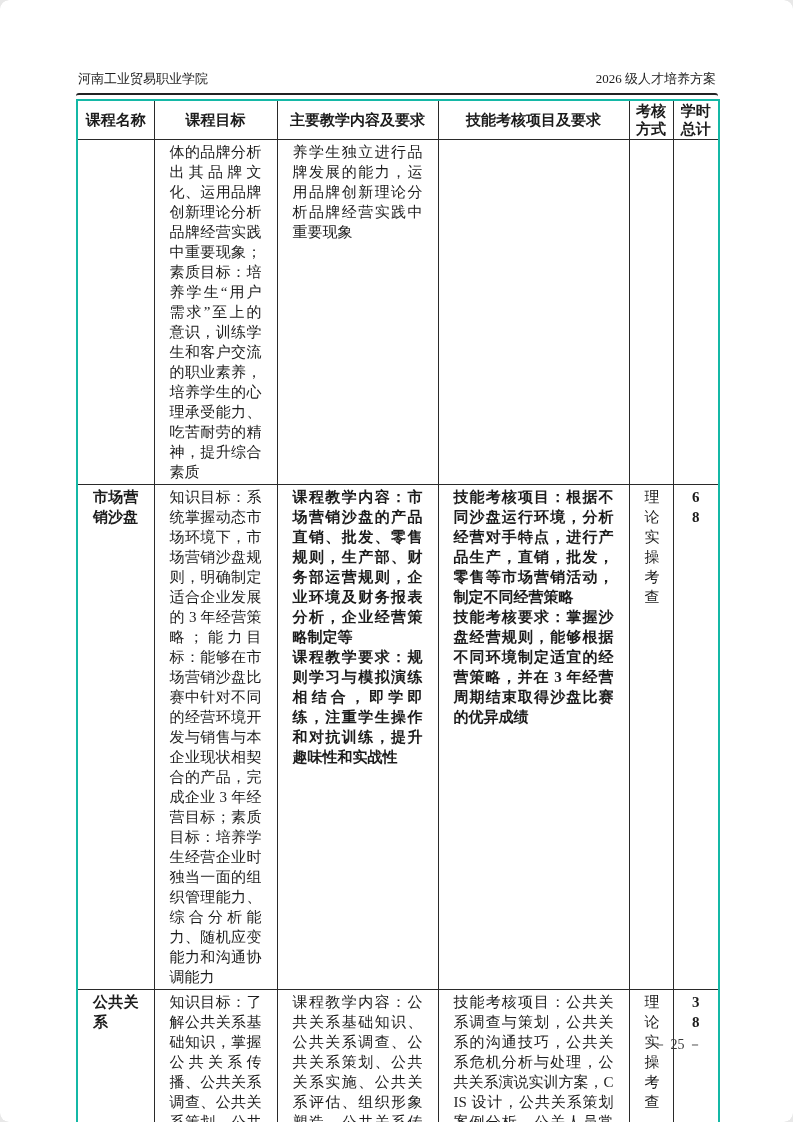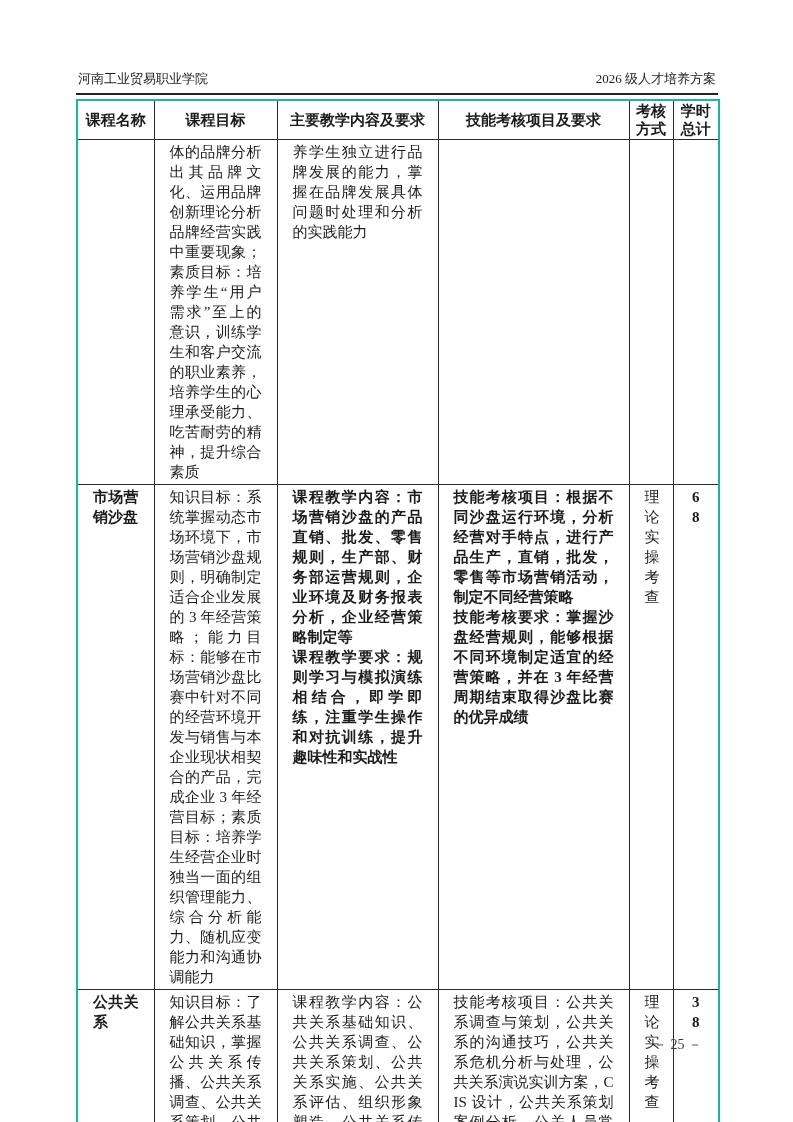--- a/index.html
+++ b/index.html
@@ -1,15 +1,15 @@
 <!DOCTYPE html>
 <html><head>
 <meta charset="utf-8">
 <style>
-  * { margin: 0; padding: 0; box-sizing: border-box; }
+  * { margin: 0; padding: 0; box-sizing: border-box; border-radius: 9px; }
   html, body { background: #e8e8e8; }
   body { font-family: "Liberation Serif", "DejaVu Serif", serif; }
   .page {
     position: relative;
     width: 793px;
     height: 1122px;
     margin: 0 auto;
     background: #ffffff;
     color: #1c1c1c;
     overflow: hidden;
@@ -93,21 +93,21 @@
           <th>主要教学内容及要求</th>
           <th>技能考核项目及要求</th>
           <th>考核方式</th>
           <th>学时总计</th>
         </tr>
       </thead>
       <tbody>
         <tr class="r-1">
           <td class="center v-mid"></td>
           <td class="justify">体的品牌分析出其品牌文化、运用品牌创新理论分析品牌经营实践中重要现象；素质目标：培养学生“用户需求”至上的意识，训练学生和客户交流的职业素养，培养学生的心理承受能力、吃苦耐劳的精神，提升综合素质</td>
-          <td class="justify">养学生独立进行品牌发展的能力，掌握在品牌发展具体问题时处理和分析的实践能力</td>
+          <td class="justify">养学生独立进行品牌发展的能力，运用品牌创新理论分析品牌经营实践中重要现象</td>
           <td></td>
           <td class="method"></td>
           <td class="center v-mid"></td>
         </tr>
         <tr class="r-2">
           <td class="justify v-mid">市场营销沙盘</td>
           <td class="justify">知识目标：系统掌握动态市场环境下，市场营销沙盘规则，明确制定适合企业发展的 3 年经营策略；能力目标：能够在市场营销沙盘比赛中针对不同的经营环境开发与销售与本企业现状相契合的产品，完成企业 3 年经营目标；素质目标：培养学生经营企业时独当一面的组织管理能力、综合分析能力、随机应变能力和沟通协调能力</td>
           <td class="justify v-mid">
             <p>课程教学内容：市场营销沙盘的产品直销、批发、零售规则，生产部、财务部运营规则，企业环境及财务报表分析，企业经营策略制定等</p>
             <p>课程教学要求：规则学习与模拟演练相结合，即学即练，注重学生操作和对抗训练，提升趣味性和实战性</p>

